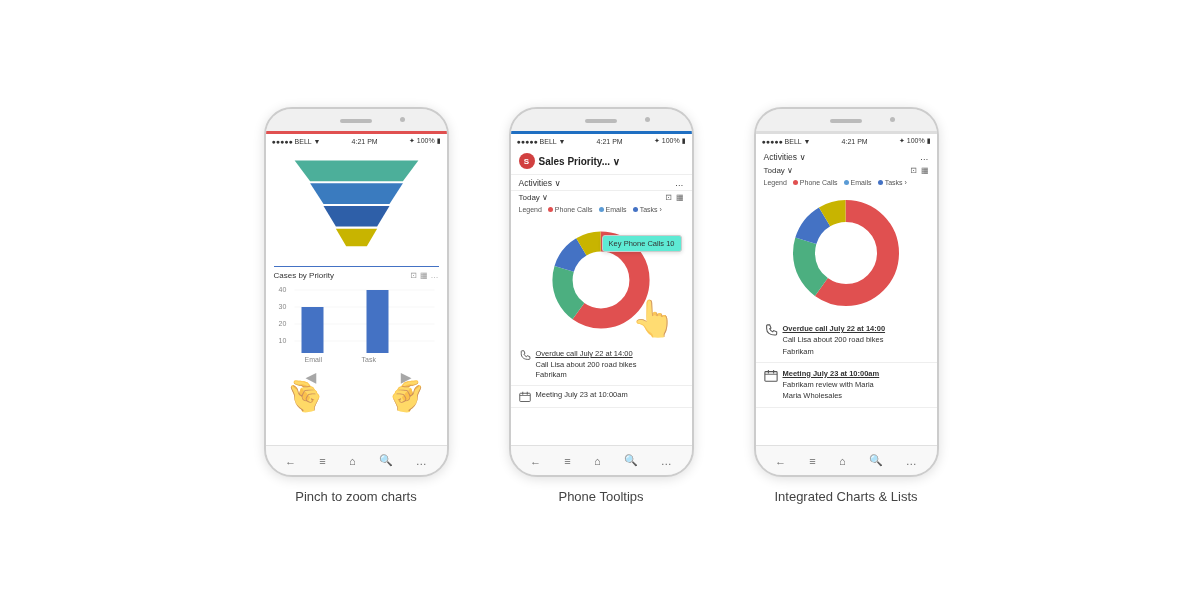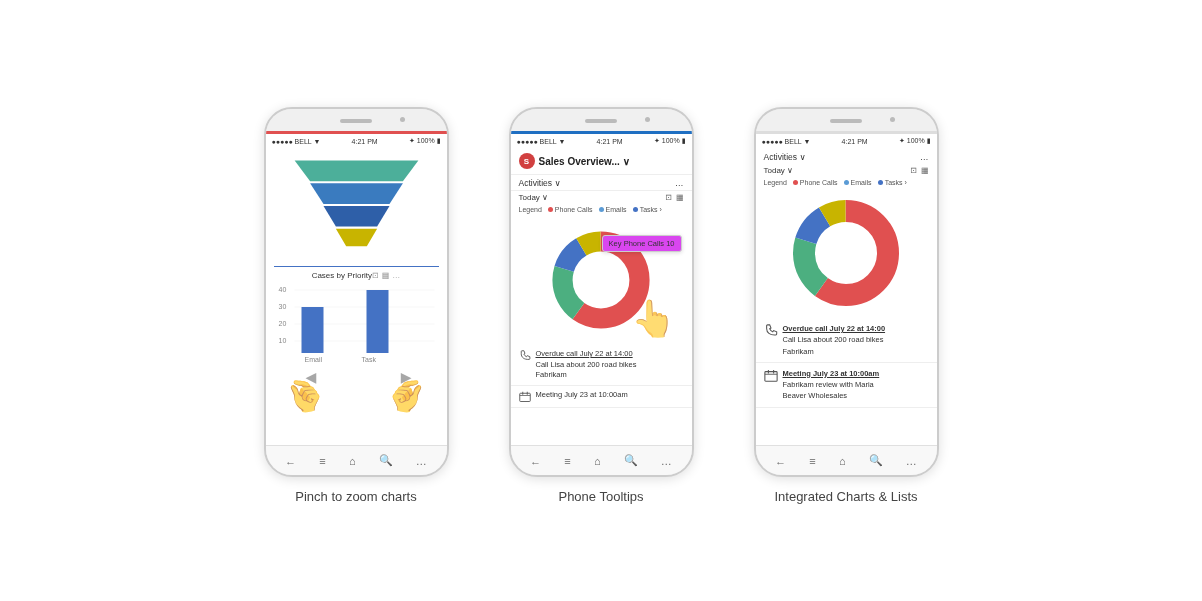--- a/index.html
+++ b/index.html
@@ -128,21 +128,21 @@
       height: 110px;
     }
 
     .chart-section {
       padding: 4px 8px;
     }
 
     .chart-header {
       display: flex;
       align-items: center;
-      justify-content: center;
+      justify-content: space-between;
       font-size: 8px;
       color: #333;
       margin-bottom: 2px;
     }
 
     .chart-header-icons {
       display: flex;
       gap: 3px;
       color: #999;
       font-size: 8px;
@@ -257,21 +257,21 @@
       display: flex;
       justify-content: center;
       align-items: center;
       height: 130px;
     }
 
     .tooltip-box {
       position: absolute;
       top: 20px;
       right: 10px;
-      background: #d946ef;
+      background: #5eead4;
       border: 1px solid #ccc;
       border-radius: 3px;
       padding: 3px 6px;
       font-size: 7.5px;
       color: #333;
       white-space: nowrap;
       z-index: 10;
       box-shadow: 0 1px 4px rgba(0,0,0,0.15);
     }
 
@@ -481,21 +481,21 @@
       <div class="blue-header-bar"></div>
       <div class="phone-status-bar">
         <span>●●●●● BELL ▼</span>
         <span>4:21 PM</span>
         <span>✦ 100% ▮</span>
       </div>
       <div class="phone-content">
 
         <div class="p2-header">
           <div class="p2-header-icon">S</div>
-          <span class="p2-header-title">Sales Overview... ∨</span>
+          <span class="p2-header-title">Sales Priority... ∨</span>
         </div>
 
         <div class="p2-section-title">
           <span>Activities ∨</span>
           <span>…</span>
         </div>
 
         <div style="display:flex; align-items:center; justify-content:space-between; padding: 2px 8px;">
           <span style="font-size:8px; color:#333;">Today ∨</span>
           <div style="display:flex; gap:4px;">
@@ -642,21 +642,21 @@
         <div class="p3-activity-item">
           <svg class="p3-activity-icon" viewBox="0 0 16 16">
             <rect x="1" y="3" width="14" height="11" rx="1" fill="none" stroke="#555" stroke-width="1.2"></rect>
             <line x1="1" y1="6" x2="15" y2="6" stroke="#555" stroke-width="1"></line>
             <line x1="5" y1="1" x2="5" y2="5" stroke="#555" stroke-width="1.2"></line>
             <line x1="11" y1="1" x2="11" y2="5" stroke="#555" stroke-width="1.2"></line>
           </svg>
           <div class="p3-activity-text">
             <div class="title-line">Meeting July 23 at 10:00am</div>
             <div>Fabrikam review with Maria</div>
-            <div>Beaver Wholesales</div>
+            <div>Maria Wholesales</div>
           </div>
         </div>
       </div>
       <div class="phone-bottom-bar">
         <span>←</span>
         <span>≡</span>
         <span>⌂</span>
         <span>🔍</span>
         <span>…</span>
       </div>

